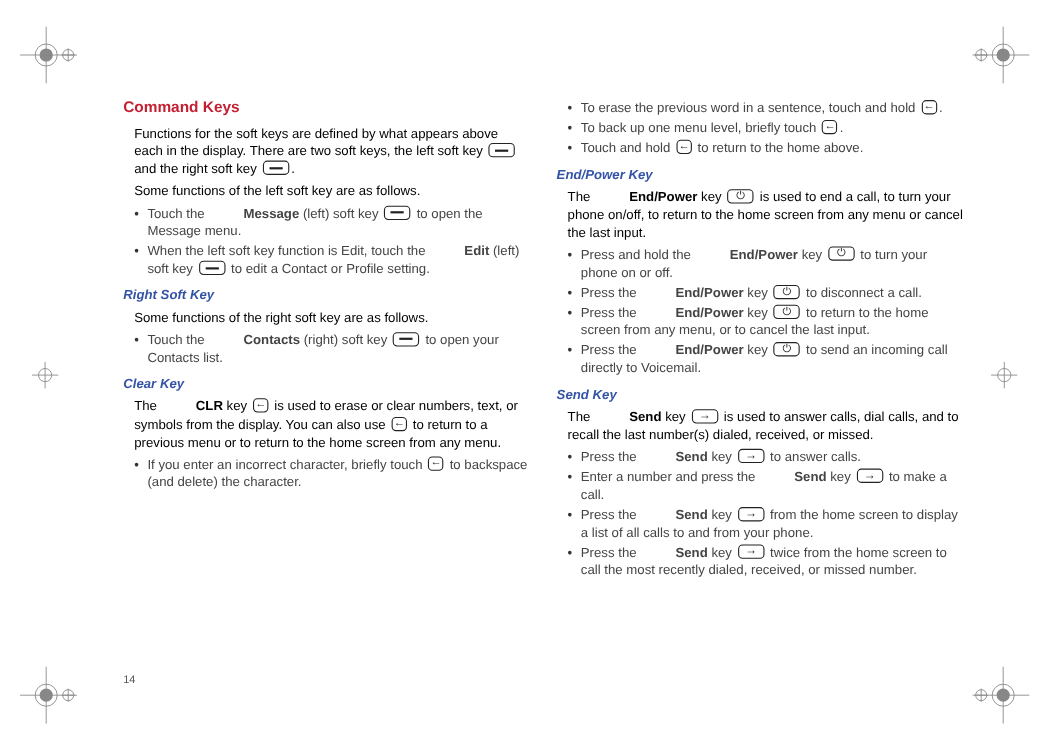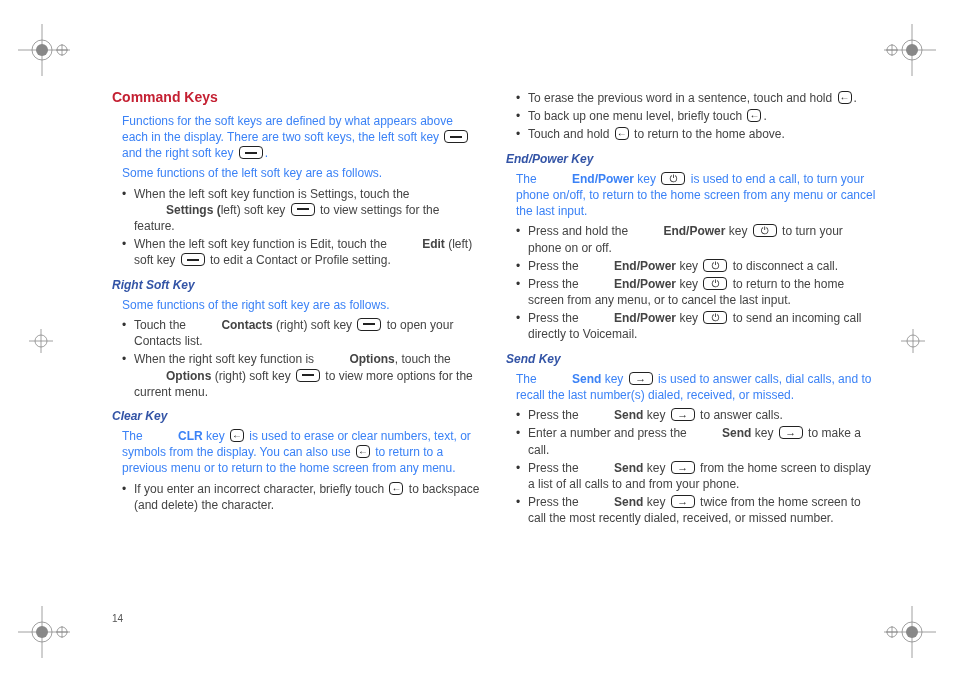--- a/index.html
+++ b/index.html
@@ -51,21 +51,21 @@
   .h2 {
     color: #3354a6;
     font-weight: bold;
     font-style: italic;
     font-size: 12px;
     margin-top: 8px;
     margin-bottom: 4px;
   }
   .para {
     margin: 4px 0 4px 10px;
-    color: #3b82f6;
+    color: #000000;
   }
   ul.bullets {
     list-style: none;
     margin: 2px 0 2px 10px;
     padding: 0;
   }
   ul.bullets > li {
     position: relative;
     padding-left: 12px;
     margin: 2px 0;
@@ -199,29 +199,28 @@
 <div class="page">
 
   <div class="col">
     <div class="h1">Command Keys</div>
     <div class="para">
       <span>Functions for the soft keys are defined by what appears above each in the display. There are two soft keys, the left soft key </span><span class="keyicon dash"></span><span> and the right soft key </span><span class="keyicon dash"></span><span>.</span>
     </div>
 
     <div class="para">Some functions of the left soft key are as follows.</div>
     <ul class="bullets">
-      <li><span>When the left soft key function is Settings, touch the </span><span class="b">Settings (</span><span>left) soft key </span><span class="keyicon dash"></span><span> to view settings for the feature.</span></li>
+      <li><span>Touch the </span><span class="b">Message</span><span> (left) soft key </span><span class="keyicon dash"></span><span> to open the Message menu.</span></li>
       <li><span>When the left soft key function is Edit, touch the </span><span class="b">Edit</span><span> (left) soft key </span><span class="keyicon dash"></span><span> to edit a Contact or Profile setting.</span></li>
     </ul>
 
     <div class="h2">Right Soft Key</div>
     <div class="para">Some functions of the right soft key are as follows.</div>
     <ul class="bullets">
       <li><span>Touch the </span><span class="b">Contacts</span><span> (right) soft key </span><span class="keyicon dash"></span><span> to open your Contacts list.</span></li>
-      <li><span>When the right soft key function is </span><span class="b">Options</span><span>, touch the </span><span class="b">Options</span><span> (right) soft key </span><span class="keyicon dash"></span><span> to view more options for the current menu.</span></li>
     </ul>
 
     <div class="h2">Clear Key</div>
     <div class="para">
       <span>The </span><span class="b">CLR</span><span> key </span><span class="keyicon backsmall"></span><span> is used to erase or clear numbers, text, or symbols from the display. You can also use </span><span class="keyicon backsmall"></span><span> to return to a previous menu or to return to the home screen from any menu.</span>
     </div>
     <ul class="bullets">
       <li><span>If you enter an incorrect character, briefly touch </span><span class="keyicon backsmall"></span><span> to backspace (and delete) the character.</span></li>
     </ul>
   </div>

